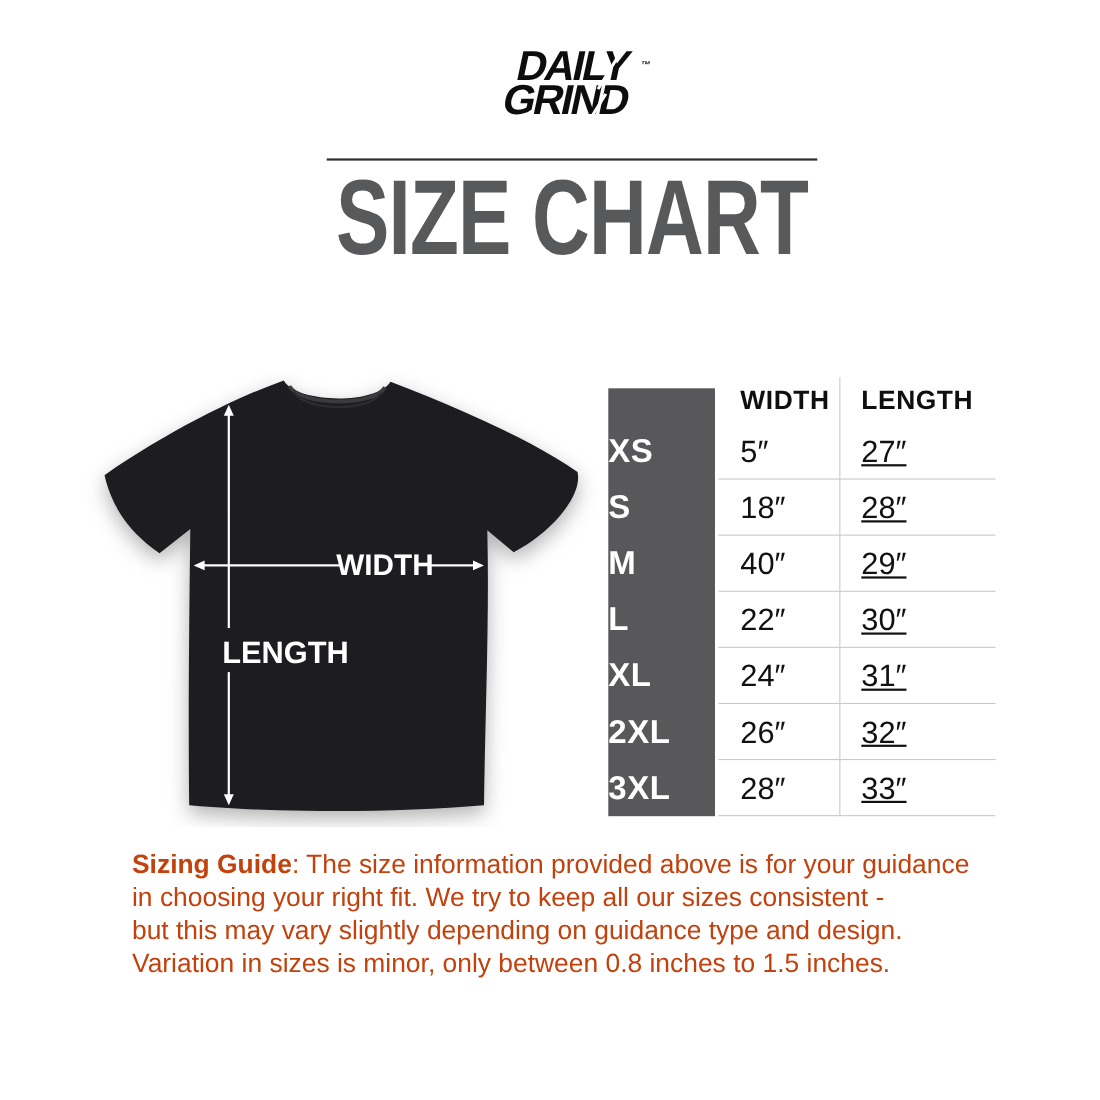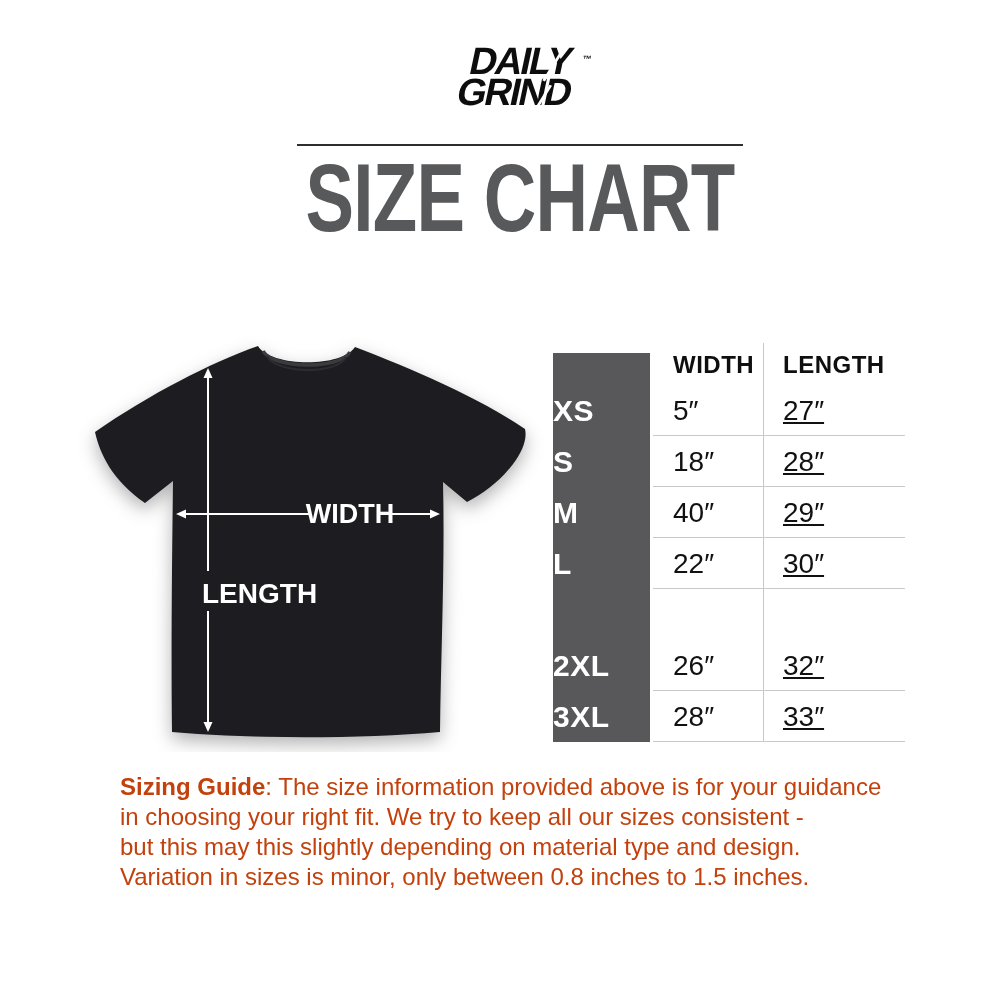--- a/index.html
+++ b/index.html
@@ -128,36 +128,42 @@
       <span class="td-val td-w">40″</span>
       <span class="td-val td-l">29″</span>
       <i class="rline"></i>
     </div>
     <div class="trow" style="top:193px">
       <span class="td-size">L</span>
       <span class="td-val td-w">22″</span>
       <span class="td-val td-l">30″</span>
       <i class="rline"></i>
     </div>
+    <div class="trow" style="top:244px">
+      <span class="td-size">XL</span>
+      <span class="td-val td-w">24″</span>
+      <span class="td-val td-l">31″</span>
+      <i class="rline"></i>
+    </div>
     <div class="trow" style="top:295px">
       <span class="td-size">2XL</span>
       <span class="td-val td-w">26″</span>
       <span class="td-val td-l">32″</span>
       <i class="rline"></i>
     </div>
     <div class="trow" style="top:346px">
       <span class="td-size">3XL</span>
       <span class="td-val td-w">28″</span>
       <span class="td-val td-l">33″</span>
       <i class="rline"></i>
     </div>
   </div>
 
   <div class="sizing-guide">
     <div class="sg-line">
       <span class="sg-label">Sizing Guide</span><span>: The size information provided above is for your guidance</span>
     </div>
     <div class="sg-line">in choosing your right fit. We try to keep all our sizes consistent -</div>
-    <div class="sg-line">but this may this slightly depending on material type and design.</div>
+    <div class="sg-line">but this may vary slightly depending on guidance type and design.</div>
     <div class="sg-line">Variation in sizes is minor, only between 0.8 inches to 1.5 inches.</div>
   </div>
 
 </div>
 
 </body></html>

